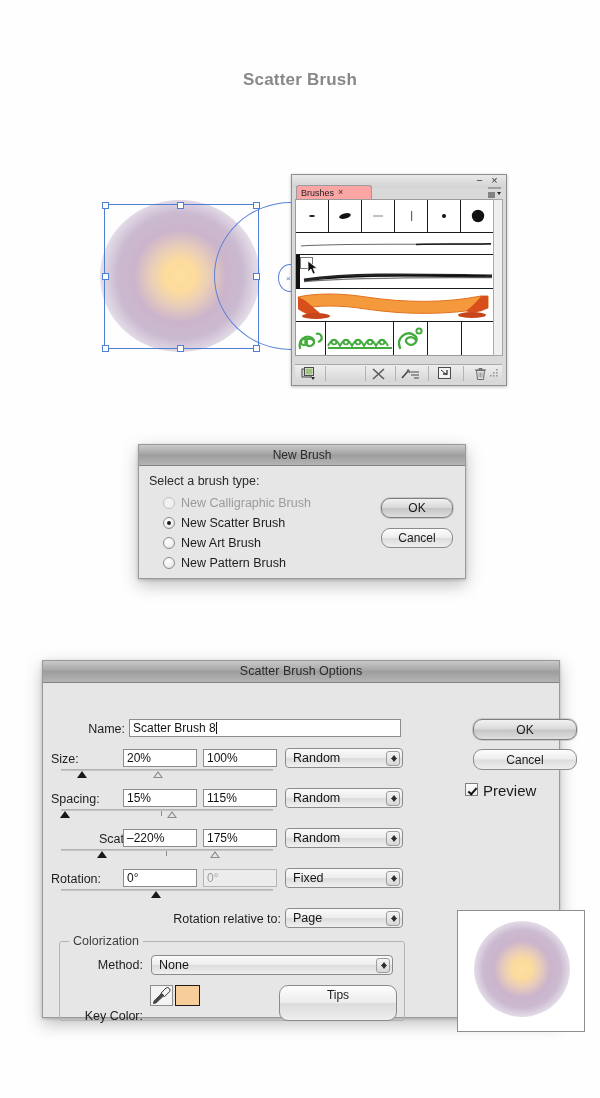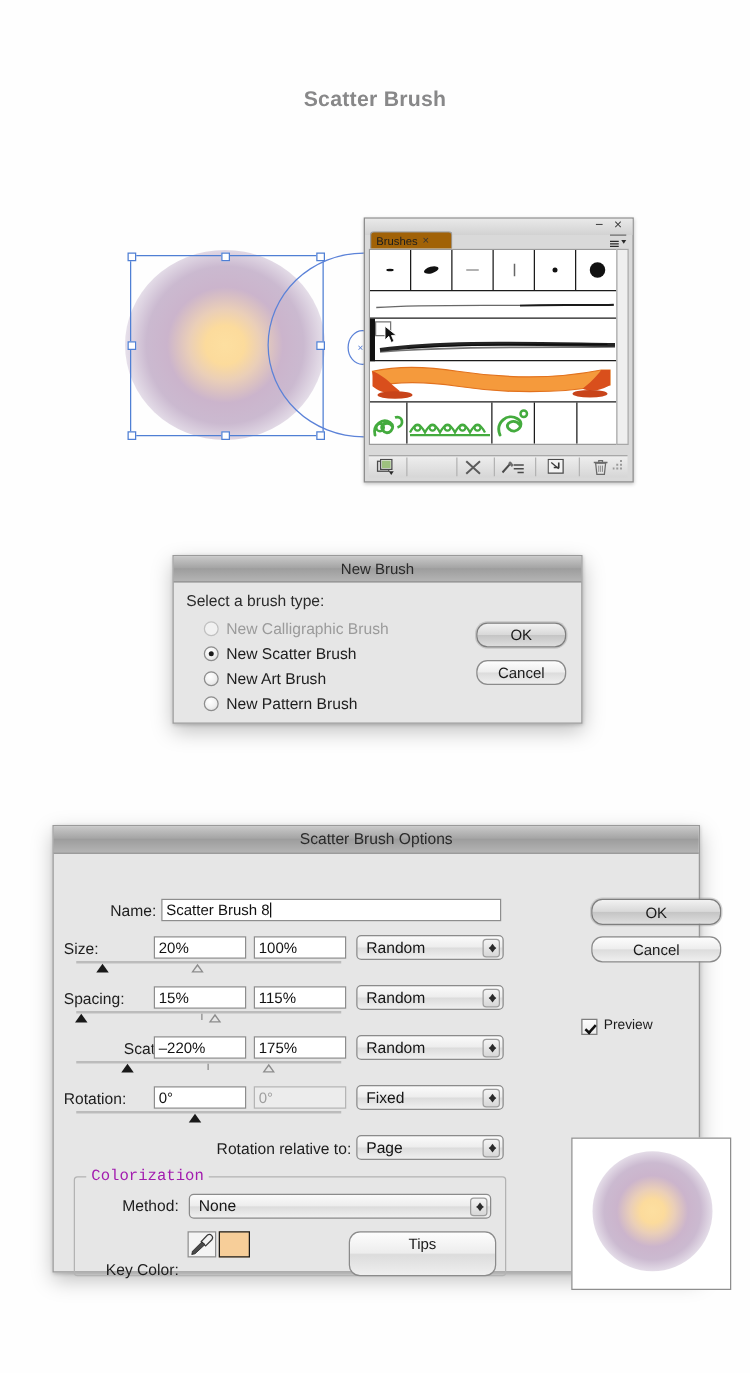--- a/index.html
+++ b/index.html
@@ -48,22 +48,22 @@
     box-shadow:0 1px 3px rgba(0,0,0,.25);
     font-size:10px;
   }
   #brushes-titlebar{
     position:absolute;left:0;top:0;width:214px;height:13px;
     background:linear-gradient(#e9e9e9,#d2d2d2);
   }
   #brushes-min{position:absolute;right:22px;top:1px;width:9px;height:10px;color:#3a3a3a;font-size:11px;line-height:9px;text-align:center;}
   #brushes-close{position:absolute;right:6px;top:0px;width:11px;height:11px;color:#3a3a3a;font-size:11px;line-height:11px;text-align:center;}
   #brushes-tab{
-    position:absolute;left:4px;top:10px;width:66px;height:14px;
-    background:#a16207;border:1px solid #9b9b9b;border-bottom:none;
+    position:absolute;left:4px;top:10px;width:76px;height:14px;
+    background:#fca5a5;border:1px solid #9b9b9b;border-bottom:none;
     border-radius:3px 3px 0 0;
     font-size:9px;color:#1d1d1d;line-height:14px;padding-left:4px;box-sizing:border-box;
   }
   #brushes-tab-close{position:absolute;left:46px;top:11px;font-size:9px;color:#333;line-height:12px;}
   #brushes-menu{position:absolute;right:3px;top:12px;width:16px;height:12px;}
   #brushes-body{
     position:absolute;left:3px;top:24px;width:200px;height:155px;
     background:#fff;border:1px solid #9a9a9a;overflow:hidden;
   }
   #brushes-scroll{
@@ -165,33 +165,33 @@
   .tri{position:absolute;width:0;height:0;
        border-left:5px solid transparent;border-right:5px solid transparent;}
   .tri.solid{border-bottom:7px solid #191919;}
   .tri.hollow{border-bottom:7px solid #8c8c8c;}
   .tri.hollow::after{content:"";position:absolute;left:-3px;top:2px;
        border-left:3px solid transparent;border-right:3px solid transparent;border-bottom:4px solid #e6e6e6;}
   .tickmark{position:absolute;width:1px;height:5px;background:#8a8a8a;}
 
   #sbo-ok{left:430px;top:36px;width:104px;height:21px;line-height:20px;}
   #sbo-cancel{left:430px;top:66px;width:104px;height:21px;line-height:20px;}
-  #preview-row{position:absolute;left:422px;top:99px;font-size:11px;color:#1b1b1b;margin-top:32px;}
+  #preview-row{position:absolute;left:422px;top:99px;font-size:15px;color:#1b1b1b;}
   .chk{
     position:absolute;left:0;top:1px;width:13px;height:13px;
     background:linear-gradient(#fdfdfd,#ececec);border:1px solid #7e7e7e;box-sizing:border-box;
   }
   .chk::after{
     content:"";position:absolute;left:2px;top:4px;width:7px;height:3px;
     border-left:2px solid #111;border-bottom:2px solid #111;
     transform:rotate(-48deg);
   }
 
   .groupbox{position:absolute;border:1px solid #b3b3b3;border-radius:3px;}
-  .group-legend{position:absolute;background:#e6e6e6;padding:0 4px;font-size:12.5px;color:#a21caf;font-family:Liberation Mono, monospace;}
+  .group-legend{position:absolute;background:#e6e6e6;padding:0 4px;font-size:12.5px;color:#404040;}
 
   #swatch-eyedropper{
     position:absolute;width:23px;height:21px;background:#f4f4f4;border:1px solid #8d8d8d;box-sizing:border-box;
   }
   #keycolor-swatch{position:absolute;width:25px;height:21px;border:1px solid #1b1b1b;box-sizing:border-box;}
   #tips-btn{position:absolute;width:118px;height:36px;line-height:19px;}
 
   #preview-pane{
     position:absolute;left:414px;top:227px;width:126px;height:120px;
     background:#fff;border:1px solid #8e8e8e;overflow:hidden;

